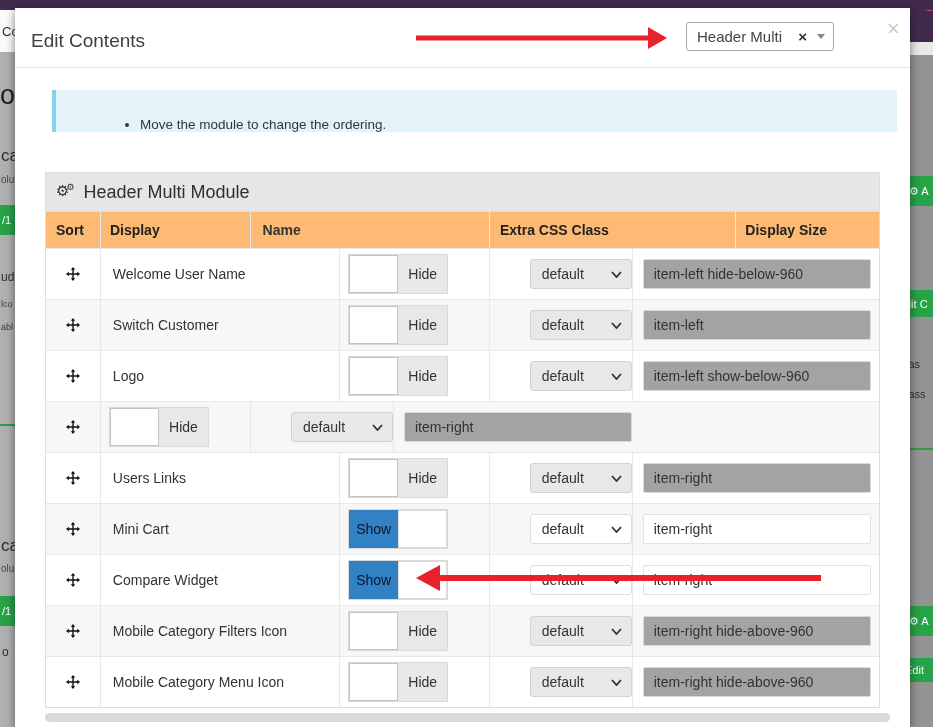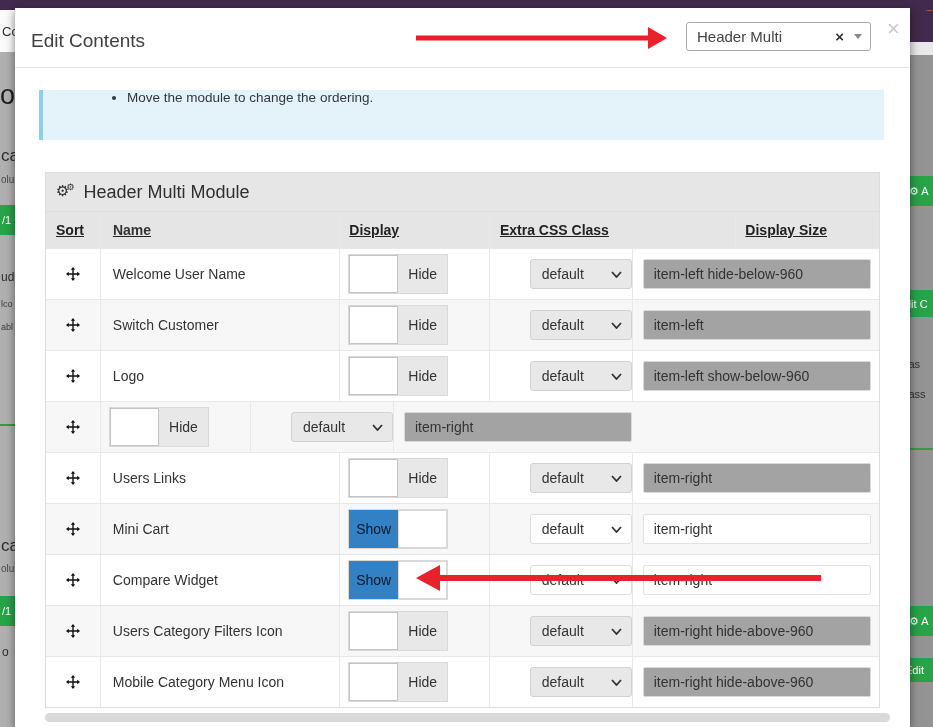--- a/index.html
+++ b/index.html
@@ -19,39 +19,39 @@
   .frag.med { font-size:17px; }
   .frag.sm { font-size:10px; color:#4a4a4a; }
   .frag.tiny { font-size:9px; color:#3c3c3c; }
   .greenbit { position:absolute; background:#27a348; color:#fff; font-size:11px; display:flex; align-items:center; padding-left:2px; overflow:hidden; white-space:nowrap; }
   .greenline { position:absolute; height:2px; background:#2f9e44; left:0; right:0; }
 
   
   .modal { position:absolute; left:15px; top:8px; width:895px; height:719px; background:#fff; z-index:10; box-shadow:0 3px 9px rgba(0,0,0,.5); }
   .modal-header { position:relative; height:60px; border-bottom:1px solid #e5e5e5; }
   .modal-title { position:absolute; left:16px; top:22px; font-size:19px; color:#404040; }
-  .module-select { position:absolute; left:671px; top:14px; width:185px; height:29px; border:1px solid #aaa; border-radius:3px; background:#fff; display:flex; align-items:center; padding:0 8px 0 10px; cursor:pointer; }
+  .module-select { position:absolute; left:671px; top:14px; width:148px; height:29px; border:1px solid #aaa; border-radius:3px; background:#fff; display:flex; align-items:center; padding:0 8px 0 10px; cursor:pointer; }
   .module-select .val { font-size:15px; color:#444; flex:1; }
   .module-select .clear { font-size:15px; font-weight:bold; color:#333; margin-right:10px; cursor:pointer; }
   .module-select .caret { width:0; height:0; border-left:4px solid transparent; border-right:4px solid transparent; border-top:5px solid #888; }
   .modal-close { position:absolute; left:872px; top:10px; font-size:22px; color:#c9c9c9; line-height:1; cursor:pointer; }
 
   
-  .alert { position:absolute; left:24px; top:82px; width:845px; height:50px; background:#e4f2fa; border-left:4px solid #86d3e9; display:flex; align-items:flex-start; }
+  .alert { position:absolute; left:37px; top:82px; width:845px; height:42px; background:#e4f2fa; border-left:4px solid #86d3e9; display:flex; align-items:flex-end; }
   .alert ul { margin-left:84px; }
   .alert li { font-size:13.5px; color:#30383d; }
 
   
   .panel { position:absolute; left:30px; top:164px; width:835px; border:1px solid #ddd; }
   .panel-heading { height:39px; background:#e6e6e6; border-bottom:1px solid #ddd; display:flex; align-items:center; padding-left:10px; font-size:18px; color:#2f2f2f; }
   .cogs { font-size:15px; margin-right:6px; position:relative; top:-1px; }
   .cogs .cog2 { font-size:9px; position:relative; top:-6px; left:-3px; }
 
   .trow { display:flex; height:51px; border-top:1px solid #e8e8e8; background:#fff; }
-  .trow.head { height:36px; background:#e5e5e5; border-top:none; font-weight:bold; font-size:14px; color:#222;text-decoration:underline; }
+  .trow.head { height:36px; background:#fdba74; border-top:none; font-weight:bold; font-size:14px; color:#222; }
   .trow.striped { background:#f7f7f7; }
   .cell { display:flex; align-items:center; border-right:1px solid #e8e8e8; }
   .cell:last-child { border-right:none; }
   .c-sort { width:55px; justify-content:center; }
   .c-name { width:240px; padding-left:12px; font-size:14px; color:#333; }
   .c-display { width:150px; padding-left:8px; }
   .c-size { width:143px; padding-left:8px; }
   .c-css { width:247px; padding-left:10px; }
   .head .c-display, .head .c-size { padding-left:9px; }
 
@@ -131,22 +131,22 @@
     </div>
 
     <div class="panel">
       <div class="panel-heading">
         <span class="cogs"><span>⚙</span><span class="cog2">⚙</span></span>
         <span>Header Multi Module</span>
       </div>
 
       <div class="trow head">
         <div class="cell c-sort" style="justify-content:flex-start; padding-left:10px;">Sort</div>
+        <div class="cell c-display">Display</div>
         <div class="cell c-name">Name</div>
-        <div class="cell c-display">Display</div>
         <div class="cell c-css">Extra CSS Class</div>
         <div class="cell c-size">Display Size</div>
       </div>
 
       <div class="trow">
         <div class="cell c-sort">
             <span class="move">
               <svg viewBox="0 0 16 16" width="16" height="16">
                 <path fill="#111" d="M8 1 L10.2 3.8 L8.7 3.8 L8.7 7.3 L12.2 7.3 L12.2 5.8 L15 8 L12.2 10.2 L12.2 8.7 L8.7 8.7 L8.7 12.2 L10.2 12.2 L8 15 L5.8 12.2 L7.3 12.2 L7.3 8.7 L3.8 8.7 L3.8 10.2 L1 8 L3.8 5.8 L3.8 7.3 L7.3 7.3 L7.3 3.8 L5.8 3.8 Z"></path>
               </svg>
@@ -340,21 +340,21 @@
       </div>
 
       <div class="trow striped">
         <div class="cell c-sort">
             <span class="move">
               <svg viewBox="0 0 16 16" width="16" height="16">
                 <path fill="#111" d="M8 1 L10.2 3.8 L8.7 3.8 L8.7 7.3 L12.2 7.3 L12.2 5.8 L15 8 L12.2 10.2 L12.2 8.7 L8.7 8.7 L8.7 12.2 L10.2 12.2 L8 15 L5.8 12.2 L7.3 12.2 L7.3 8.7 L3.8 8.7 L3.8 10.2 L1 8 L3.8 5.8 L3.8 7.3 L7.3 7.3 L7.3 3.8 L5.8 3.8 Z"></path>
               </svg>
             </span>
           </div>
-        <div class="cell c-name">Users Category Filters Icon</div>
+        <div class="cell c-name">Mobile Category Filters Icon</div>
         <div class="cell c-display">
             <div class="toggle hide">
               <span class="knob"></span>
               <span class="tlabel">Hide</span>
             </div>
           </div>
         <div class="cell c-size">
             <div class="sel">
               <span>default</span>
               <svg width="11" height="7" viewBox="0 0 11 7">

